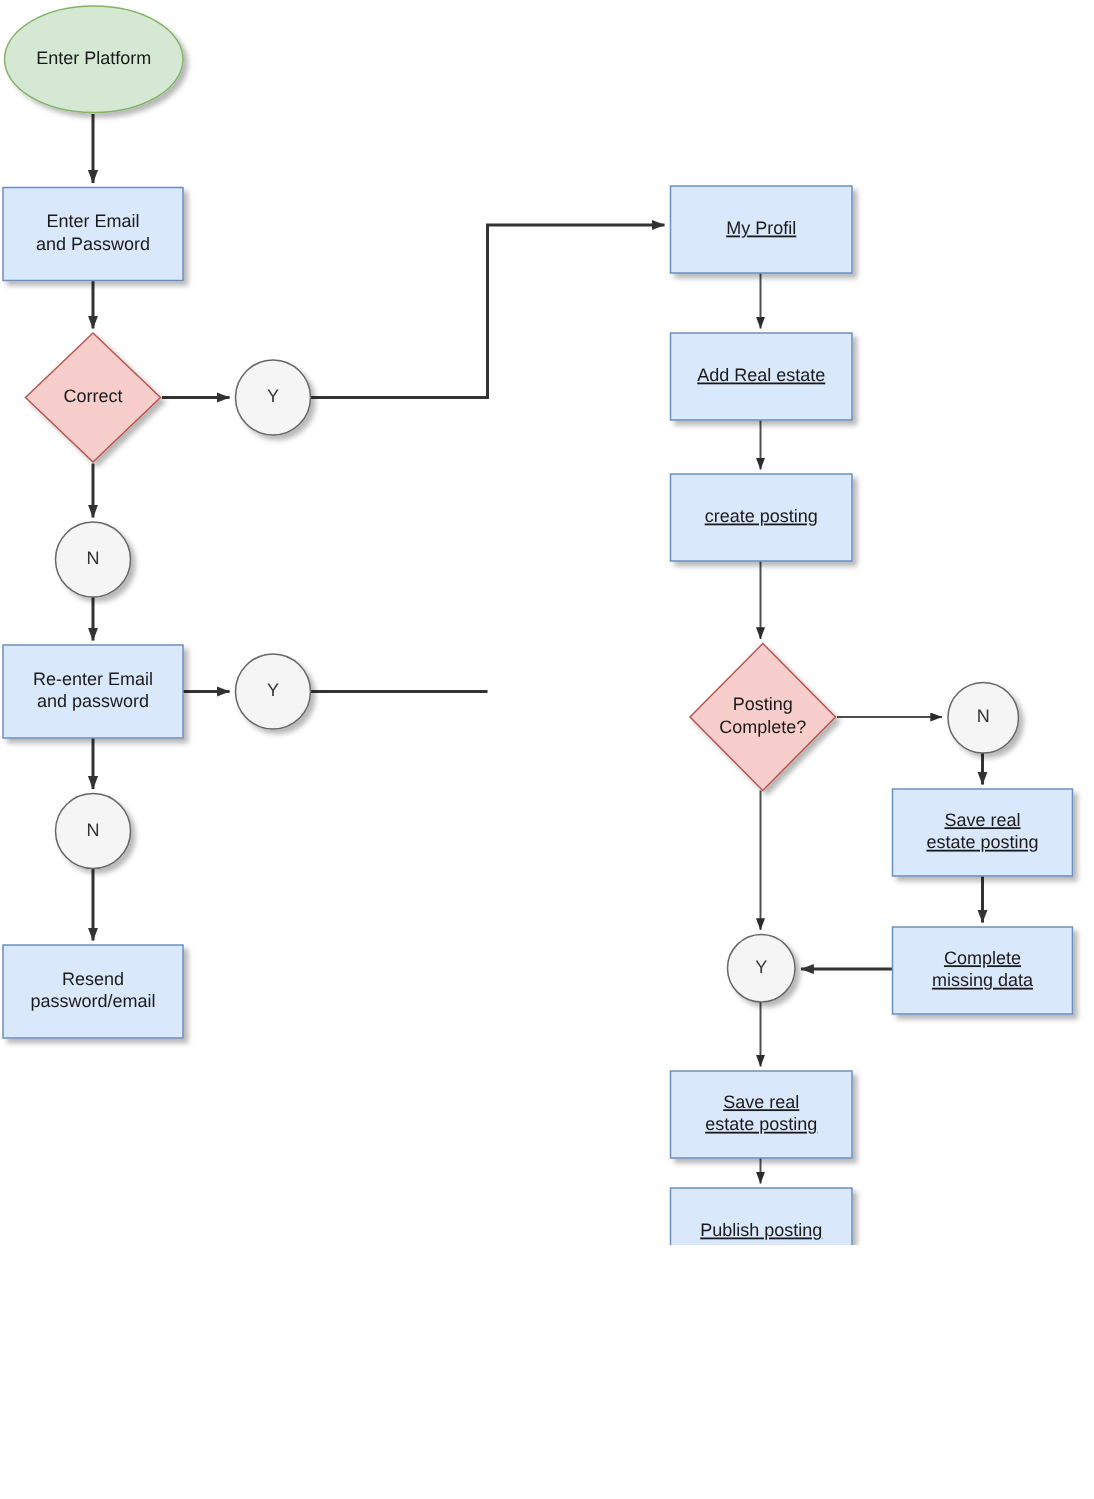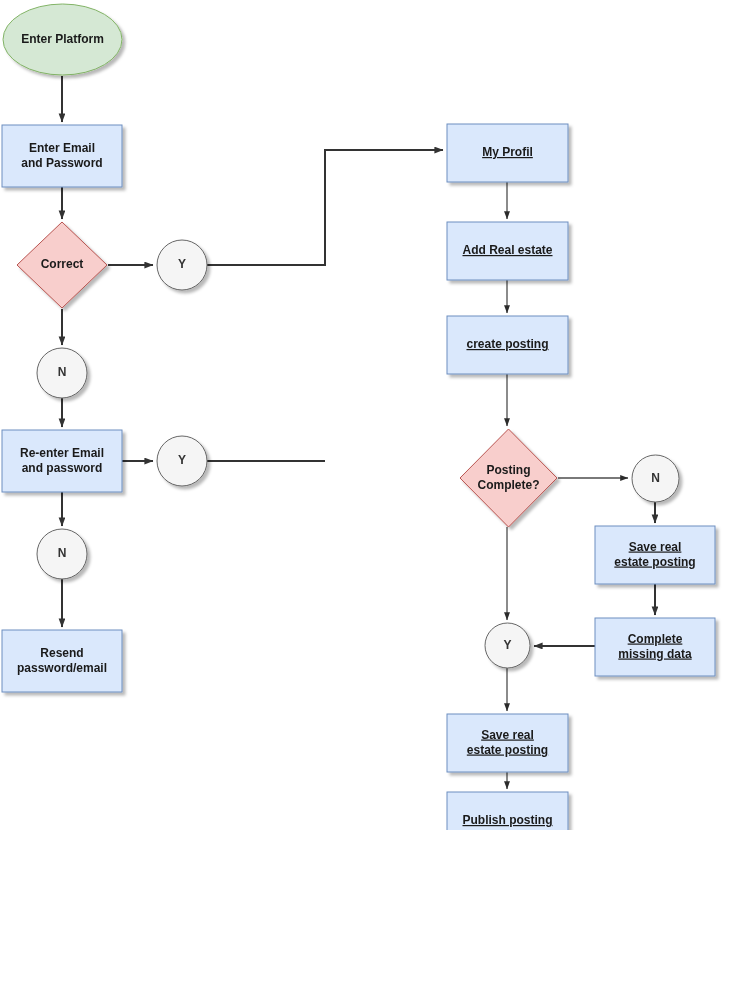--- a/index.html
+++ b/index.html
@@ -10,21 +10,20 @@
   }
   body {
     font-family: "Liberation Sans", sans-serif;
   }
   #diagram-root {
     position: relative;
     width: 729px;
     height: 830px;
     background: #ffffff;
     overflow: hidden;
-    font-weight: bold;
   }
   svg#flowchart {
     display: block;
     width: 729px;
     height: 999px;
   }
   .node-label {
     font-family: "Liberation Sans", sans-serif;
     font-size: 12px;
     fill: #1a1a1a;

